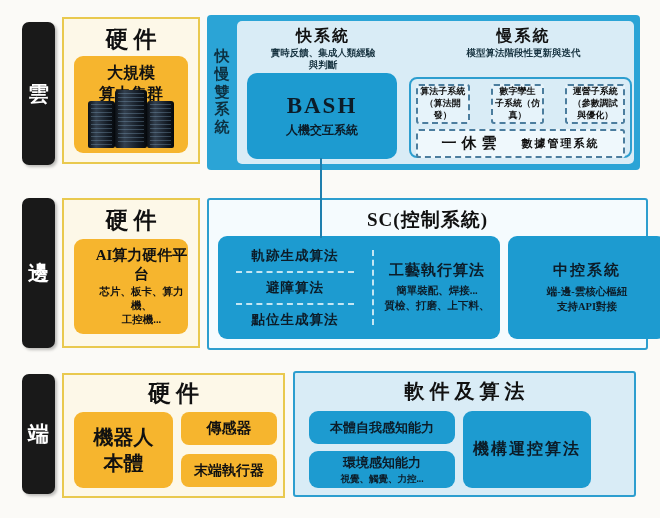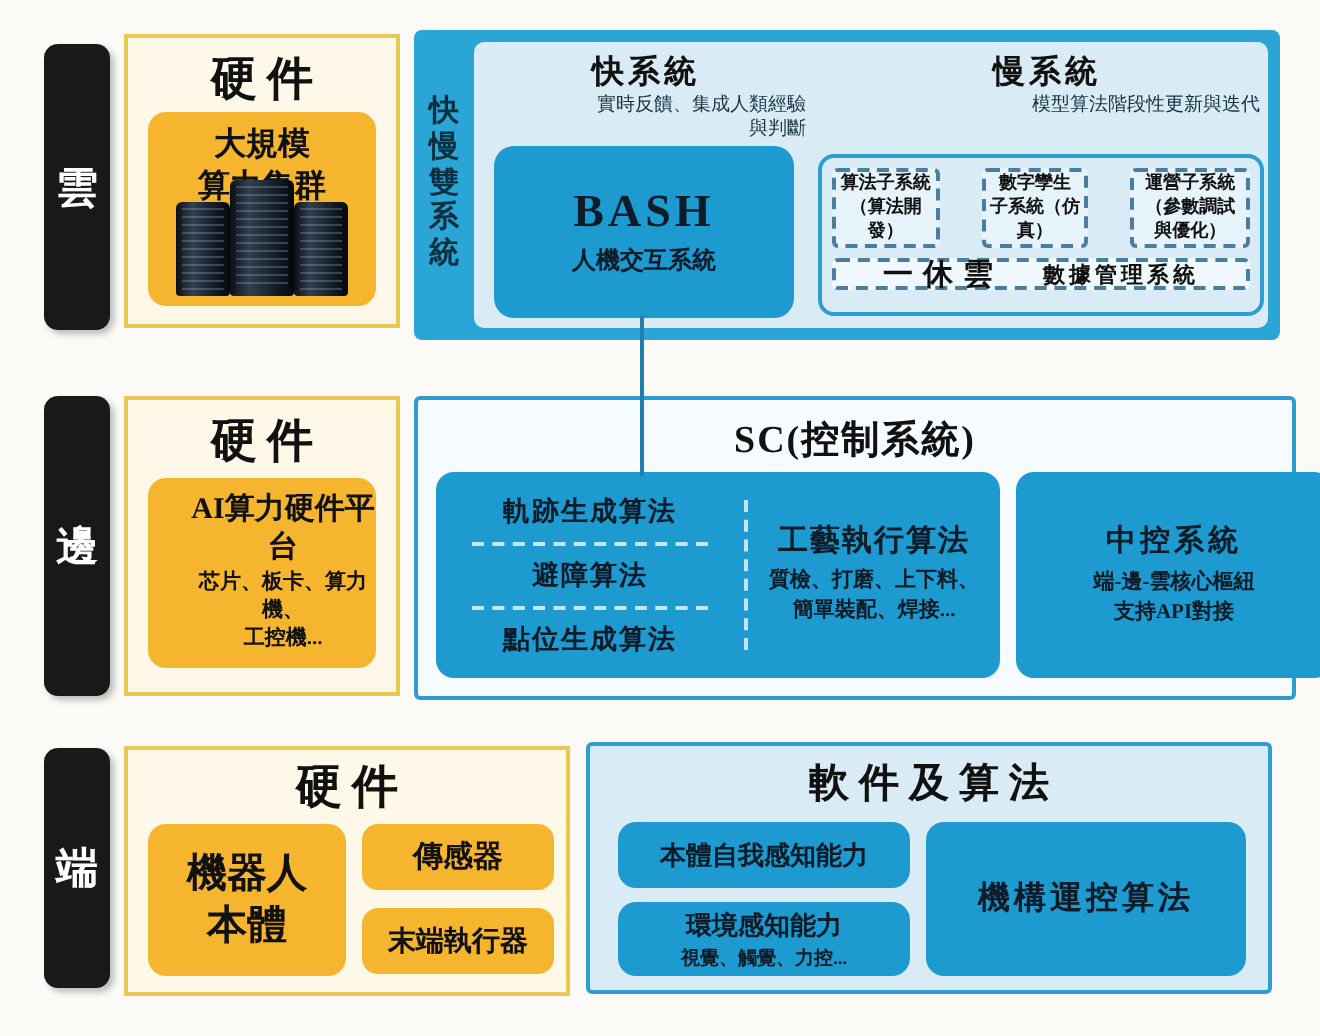--- a/index.html
+++ b/index.html
@@ -47,40 +47,40 @@
   .strip{
     position:absolute;left:0;top:0;bottom:0;width:30px;display:flex;align-items:center;justify-content:center;
   }
   .striptext{
     width:17px;word-break:break-all;line-height:1.18;text-align:center;
     font-size:15px;font-weight:bold;color:#0d3040;
   }
   .panel{position:absolute;left:30px;top:6px;right:6px;bottom:6px;background:#d9ecf6;border-radius:5px;}
   .syshead{position:absolute;top:5px;text-align:center;}
   .syshead .t{font-size:16px;font-weight:bold;letter-spacing:2px;}
-  .syshead .s{font-size:9.5px;font-weight:normal;line-height:1.3;color:#16323f;text-align:right;}
+  .syshead .s{font-size:9.5px;font-weight:bold;line-height:1.3;color:#16323f;}
   .bashbox{
     position:absolute;left:10px;top:52px;width:150px;height:86px;background:#1d9bd0;border-radius:10px;
     display:flex;flex-direction:column;align-items:center;justify-content:center;
   }
   .bashbox .b{font-size:23px;font-weight:bold;letter-spacing:2px;color:#0c1c28;}
   .bashbox .bs{font-size:12px;font-weight:bold;margin-top:3px;color:#0c1c28;}
   .subsys{
     position:absolute;left:172px;top:56px;right:2px;bottom:6px;
     border:2px solid #2d9ecf;border-radius:8px;box-sizing:border-box;padding:5px;
   }
   .dashrow{display:flex;gap:21px;height:40px;}
   .dashbox{
     flex:1;border:2px dashed #4b7d9e;border-radius:3px;background:#e6f3fa;box-sizing:border-box;
     display:flex;flex-direction:column;align-items:center;justify-content:center;
     font-size:9px;font-weight:bold;line-height:1.3;text-align:center;
   }
   .dashbox.w{flex:1.12;}
   .dashwide{
-    margin-top:5px;height:16px;border:2px dashed #4b7d9e;border-radius:3px;background:#eff8fc;box-sizing:border-box;
+    margin-top:5px;height:29px;border:2px dashed #4b7d9e;border-radius:3px;background:#eff8fc;box-sizing:border-box;
     display:flex;align-items:center;justify-content:center;gap:20px;
   }
   .yixiu{font-size:15px;font-weight:bold;letter-spacing:5px;}
   .dms{font-size:11px;font-weight:bold;letter-spacing:2px;}
   
   .connector{position:absolute;left:320px;top:158px;width:2px;height:80px;background:#1f7fae;z-index:6;}
   
   .scbox{
     position:absolute;left:207px;top:198px;width:441px;height:152px;box-sizing:border-box;
     background:#f5fbfe;border:2.5px solid #2d9ecf;border-radius:3px;
@@ -101,21 +101,21 @@
   
   .swbox{
     position:absolute;left:293px;top:371px;width:343px;height:126px;box-sizing:border-box;
     background:#d9ecf6;border:2.5px solid #2d9ecf;border-radius:3px;
   }
   .swtitle{text-align:center;font-size:20px;font-weight:bold;letter-spacing:5px;margin-top:5px;text-indent:5px;}
   .sw-b1{left:14px;top:38px;width:146px;height:33px;display:flex;align-items:center;justify-content:center;font-size:13px;font-weight:bold;}
   .sw-b2{left:14px;top:78px;width:146px;height:37px;display:flex;flex-direction:column;align-items:center;justify-content:center;}
   .sw-b2 .t{font-size:13px;font-weight:bold;}
   .sw-b2 .s{font-size:9.5px;font-weight:bold;margin-top:1px;}
-  .sw-b3{left:168px;top:38px;width:160px;height:77px;display:flex;align-items:center;justify-content:center;font-size:16px;font-weight:bold;letter-spacing:2px;}
+  .sw-b3{left:168px;top:38px;width:128px;height:77px;display:flex;align-items:center;justify-content:center;font-size:16px;font-weight:bold;letter-spacing:2px;}
   .robotbox{display:flex;flex-direction:column;align-items:center;justify-content:center;font-size:20px;font-weight:bold;line-height:1.3;}
   .smallorange{display:flex;align-items:center;justify-content:center;font-weight:bold;}
 </style>
 </head>
 <body>
 
 <div class="canvas">
 
   <div class="rowbar" style="left:22px;top:22px;height:143px;">
     <span>雲</span>
@@ -210,22 +210,22 @@
         <div class="alg">軌跡生成算法</div>
         <div class="dashsep"></div>
         <div class="alg">避障算法</div>
         <div class="dashsep"></div>
         <div class="alg">點位生成算法</div>
       </div>
       <div class="vdash"></div>
       <div class="proccol">
         <div class="proc-t">工藝執行算法</div>
         <div class="proc-s">
+          <div>簡單裝配、焊接...</div>
           <div>質檢、打磨、上下料、</div>
-          <div>簡單裝配、焊接...</div>
         </div>
       </div>
     </div>
 
     <div class="bluebox sc-right">
       <div class="cc-t">中控系統</div>
       <div class="cc-s">
         <div>端-邊-雲核心樞紐</div>
         <div>支持API對接</div>
       </div>

